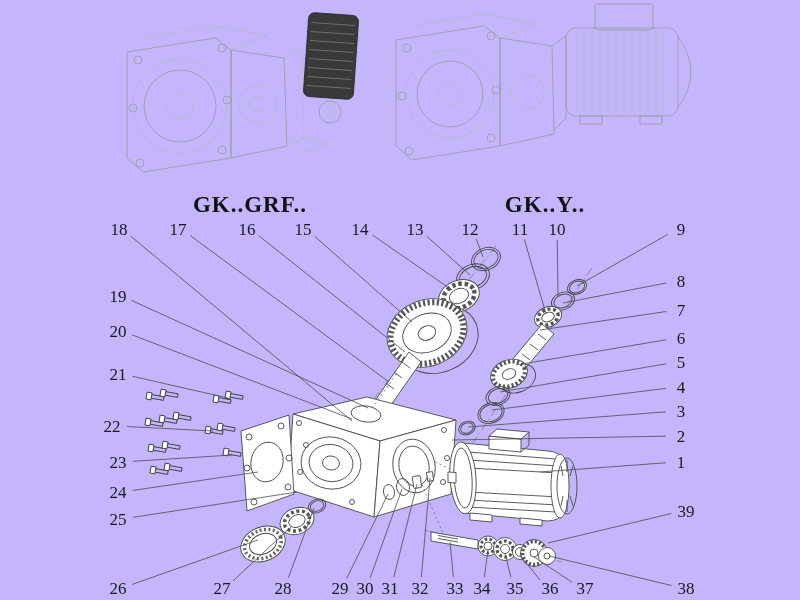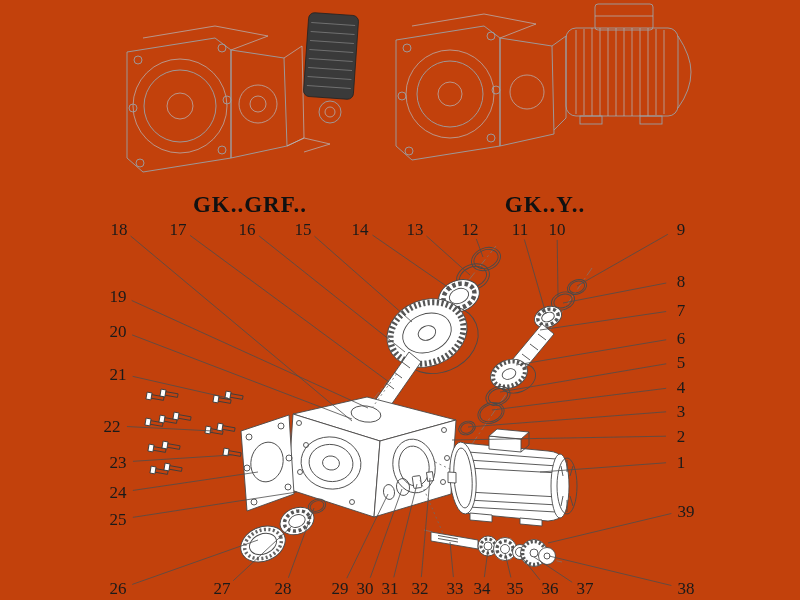--- a/index.html
+++ b/index.html
@@ -1,16 +1,16 @@
 <!DOCTYPE html>
 <html><head>
 <meta charset="utf-8">
 <style>
   html,body{margin:0;padding:0;background:#fff;}
-  .page{position:relative;width:800px;height:600px;background:#c2410c;overflow:hidden;
+  .page{position:relative;width:800px;height:600px;background:#c4b5fd;overflow:hidden;
         font-family:"Liberation Serif",serif;}
   svg{display:block;}
   .leader{stroke:#4d4d4d;stroke-width:0.8;fill:none;}
   .callout{font:17px "Liberation Serif",serif;fill:#1a1a1a;text-anchor:middle;dominant-baseline:central;}
   .title{font:700 23px "Liberation Serif",serif;fill:#111;text-anchor:middle;letter-spacing:1px;}
   .thin{stroke:#9aa0a6;stroke-width:0.9;fill:none;}
   .thin2{stroke:#b4bac0;stroke-width:0.7;fill:none;}
   .med{stroke:#4a4a4a;stroke-width:0.9;fill:#fff;}
   .medn{stroke:#4a4a4a;stroke-width:0.9;fill:none;}
   .dark{fill:#3a3a3a;stroke:#222;stroke-width:0.8;}

